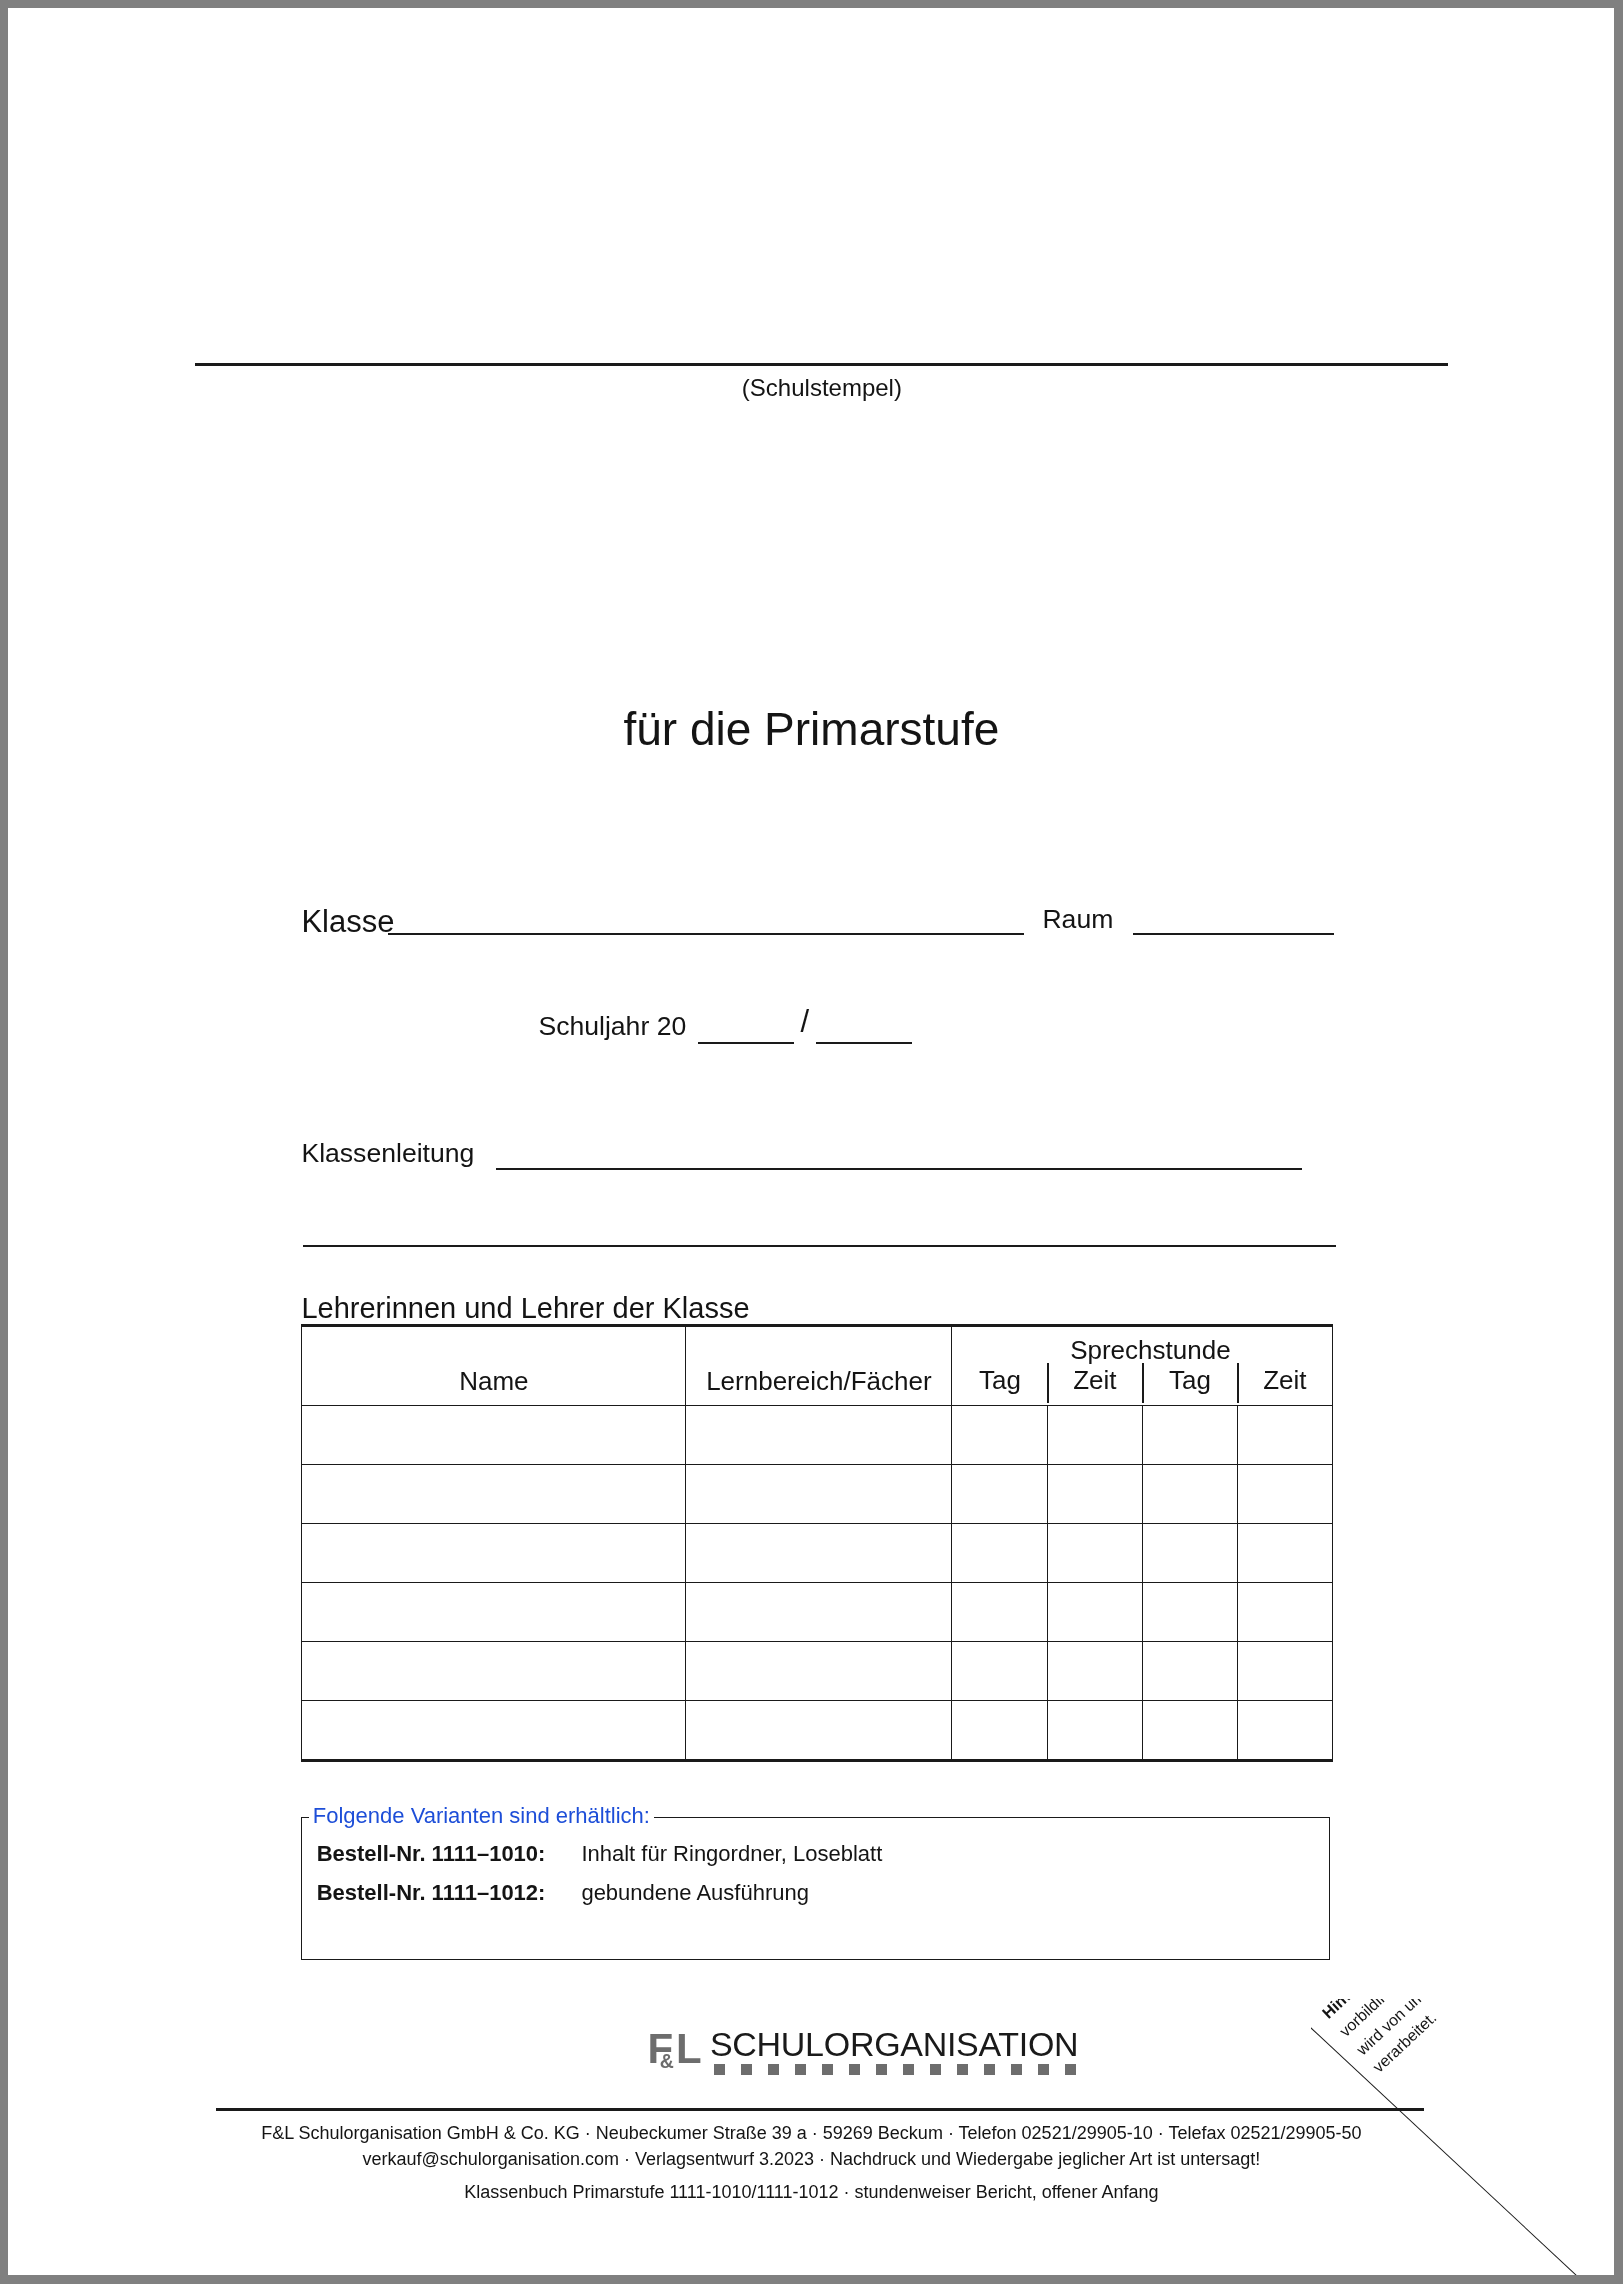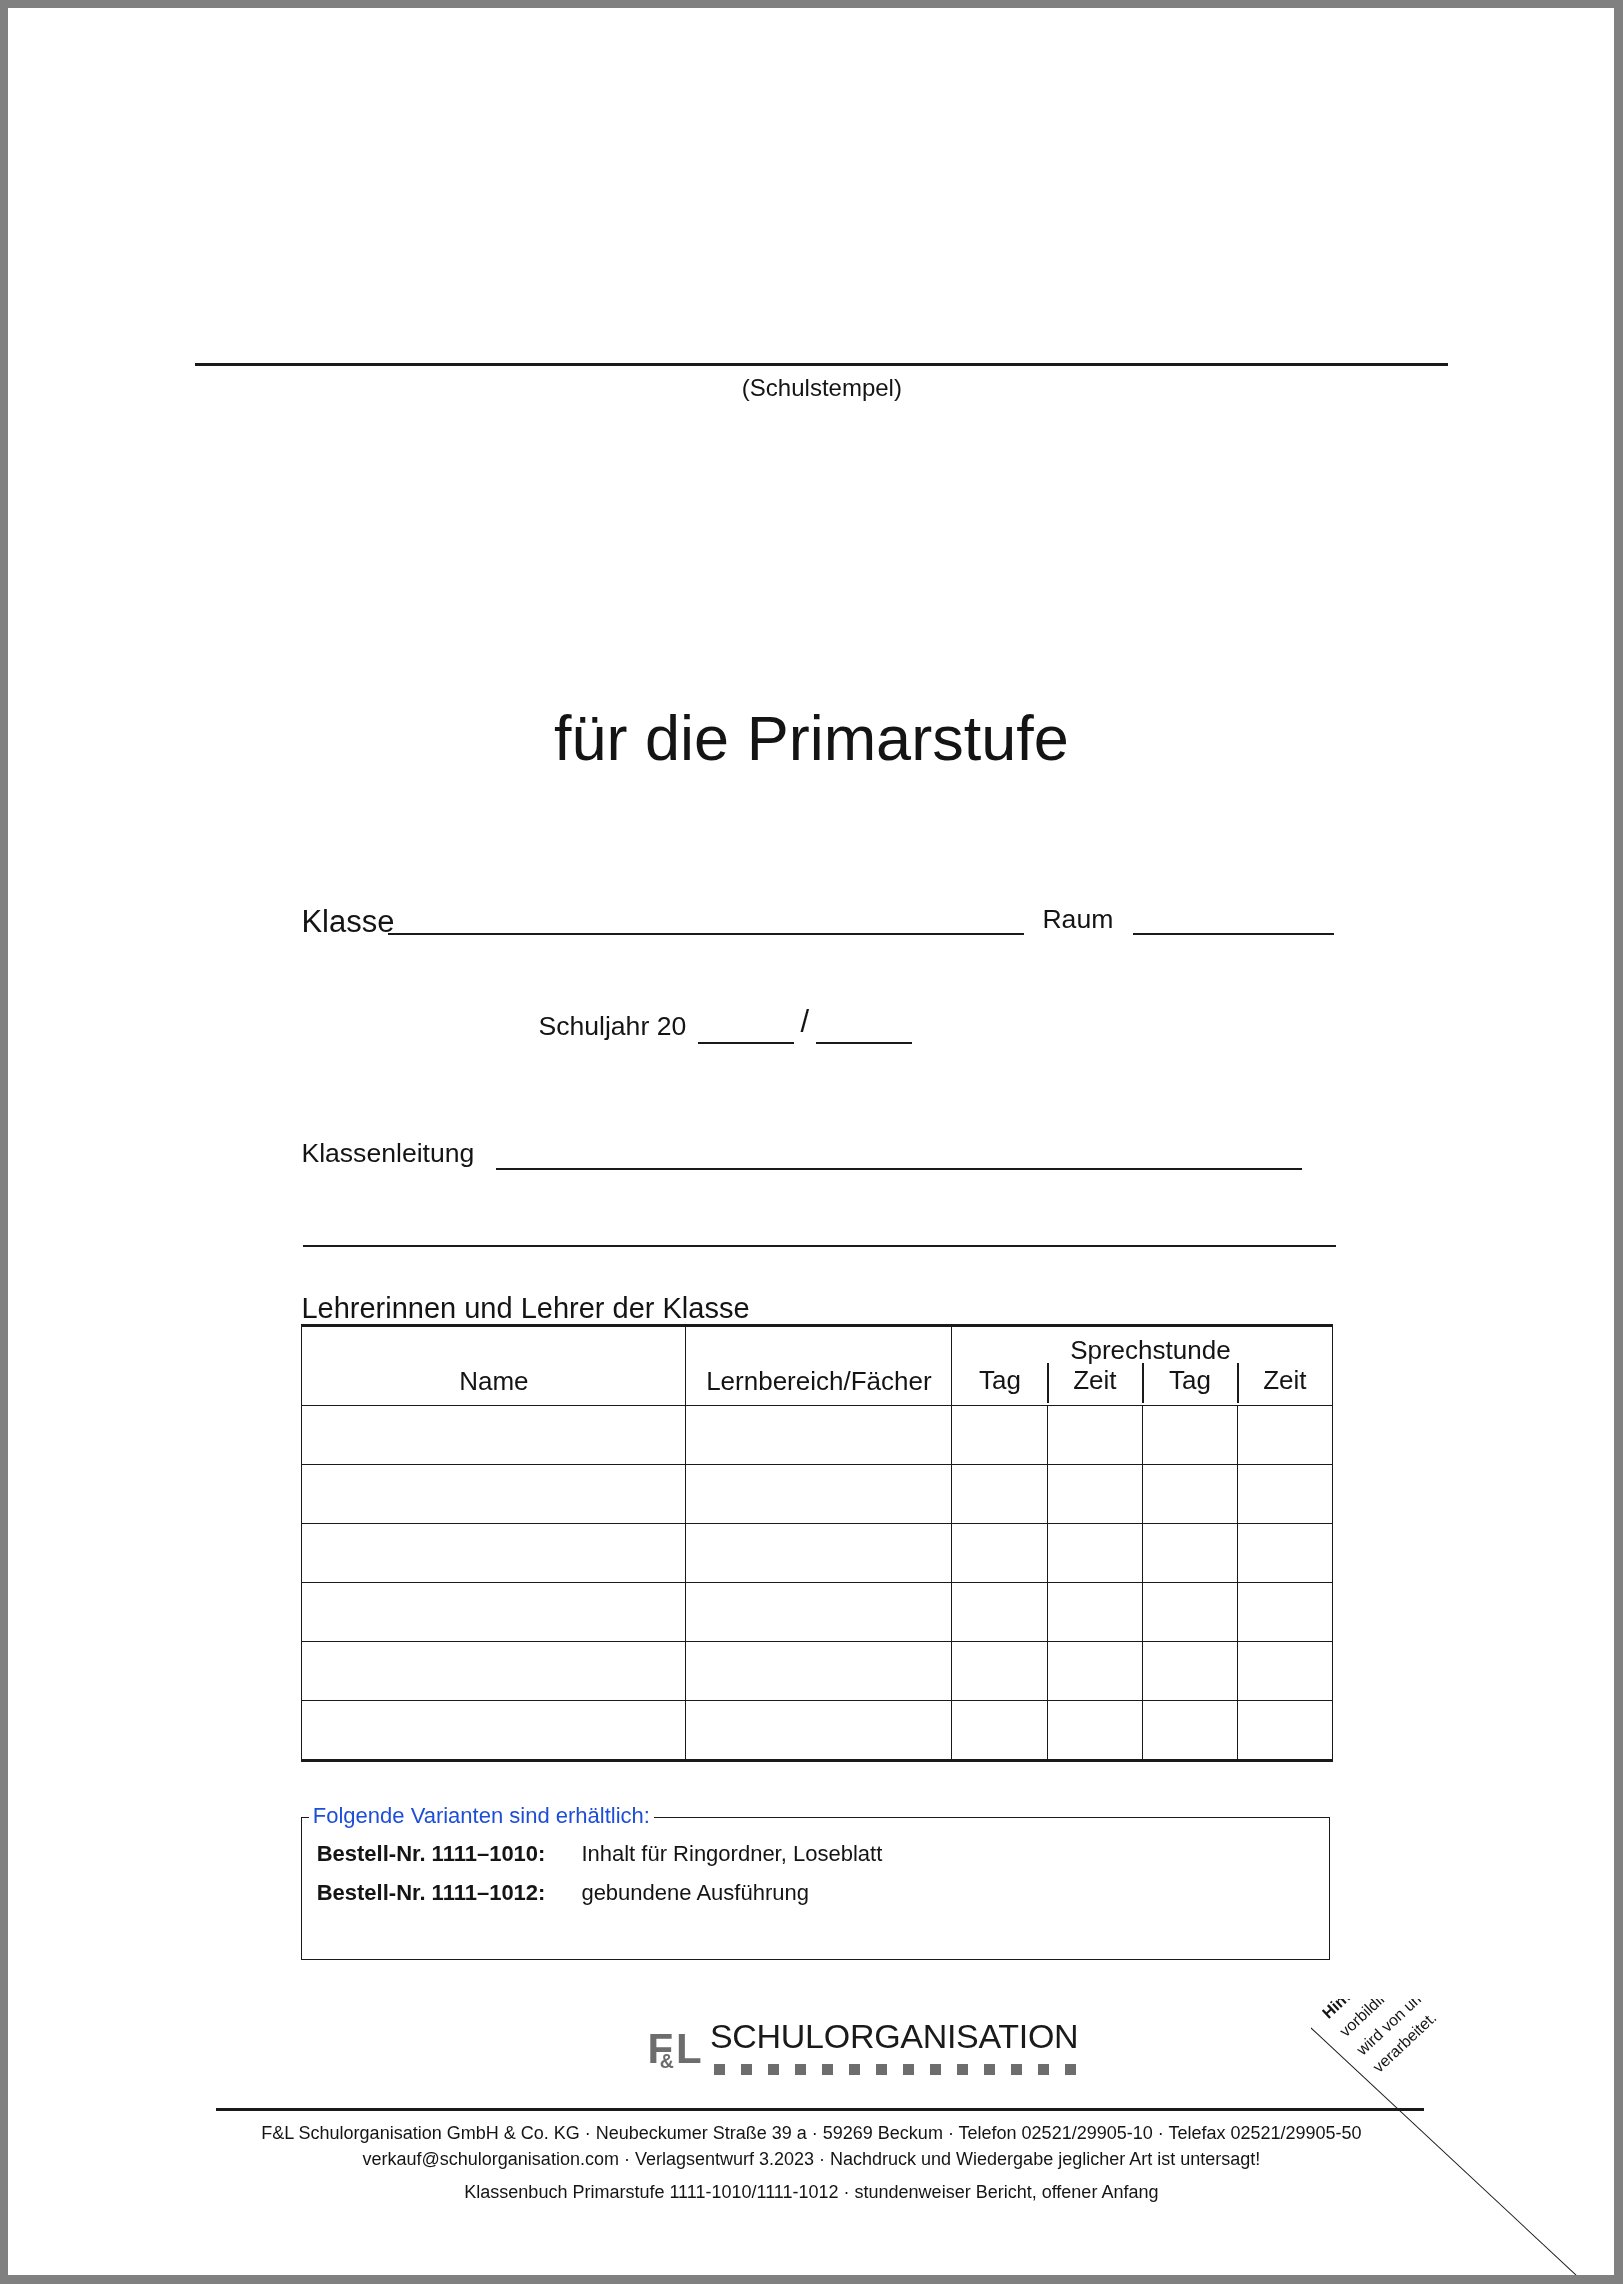--- a/index.html
+++ b/index.html
@@ -60,21 +60,21 @@
     font-size: 81px;
     letter-spacing: 0.6px;
     font-weight: 400;
     white-space: normal;
   }
   #doc-subtitle {
     left: 0;
     top: 694px;
     width: 1606px;
     text-align: center;
-    font-size: 63px;
+    font-size: 46px;
     font-weight: 400;
     white-space: normal;
   }
 
   
   #lbl-klasse {
     left: 293px;
     top: 896px;
     font-size: 31px;
   }
@@ -294,21 +294,21 @@
     font-size: 42px;
     line-height: 38px;
     font-weight: 700;
     color: #6d6d6d;
   }
   #logo-word {
     font-size: 34px;
     line-height: 34px;
     color: #1a1a1a;
     letter-spacing: -0.3px;
-    margin-bottom: 17px;
+    margin-bottom: 9px;
   }
   #logo-dots {
     position: absolute;
     left: 67px;
     top: 34px;
     display: flex;
     gap: 16px;
   }
   #logo-dots span {
     display: block;

